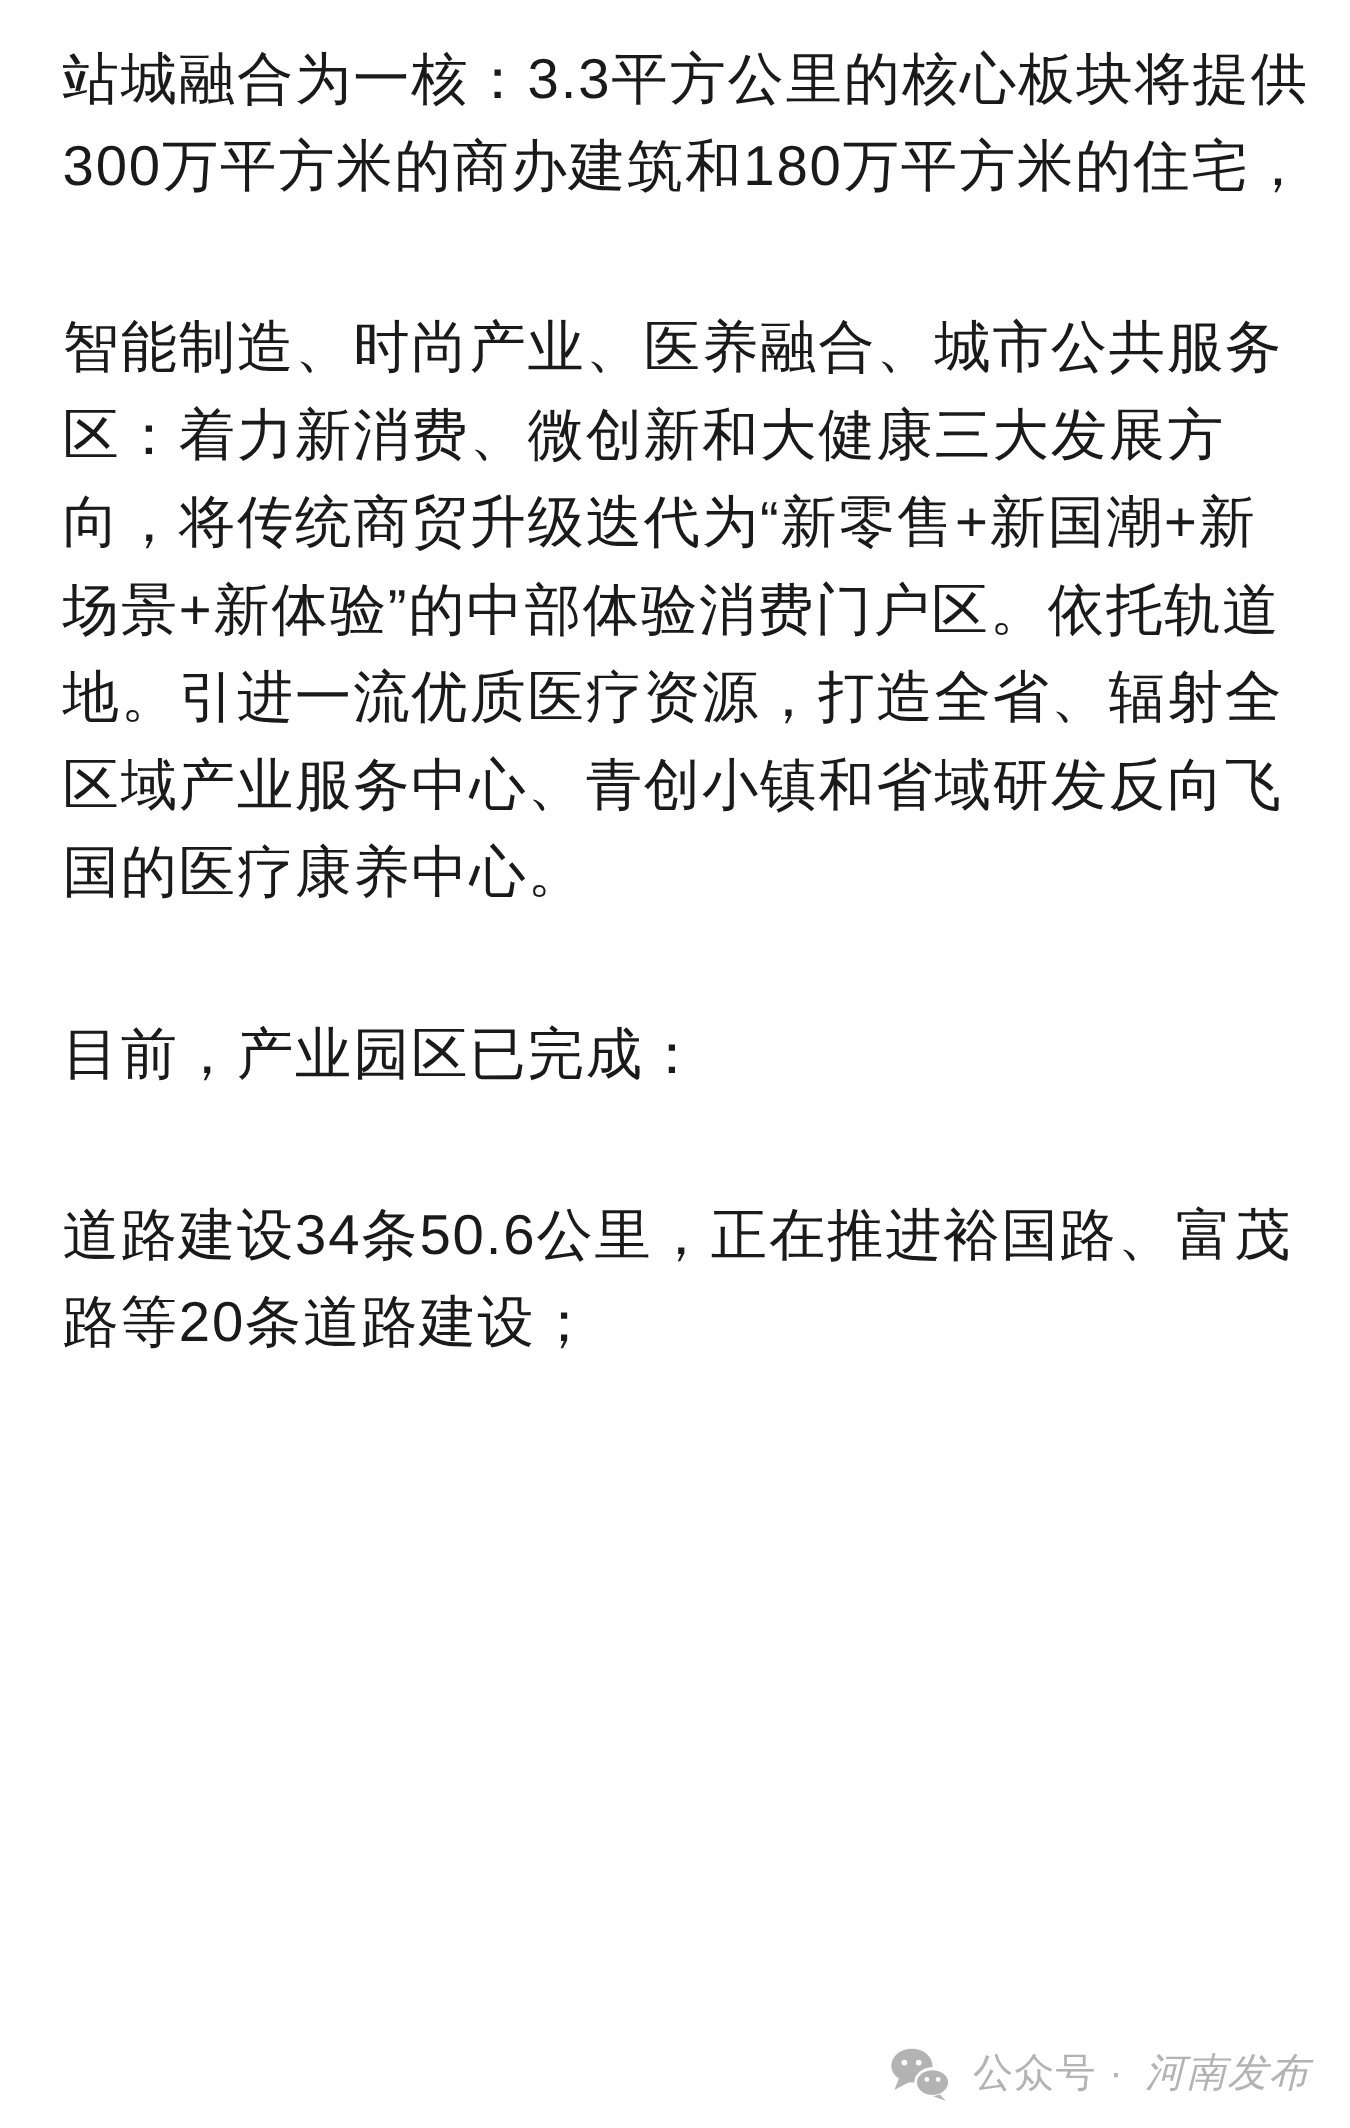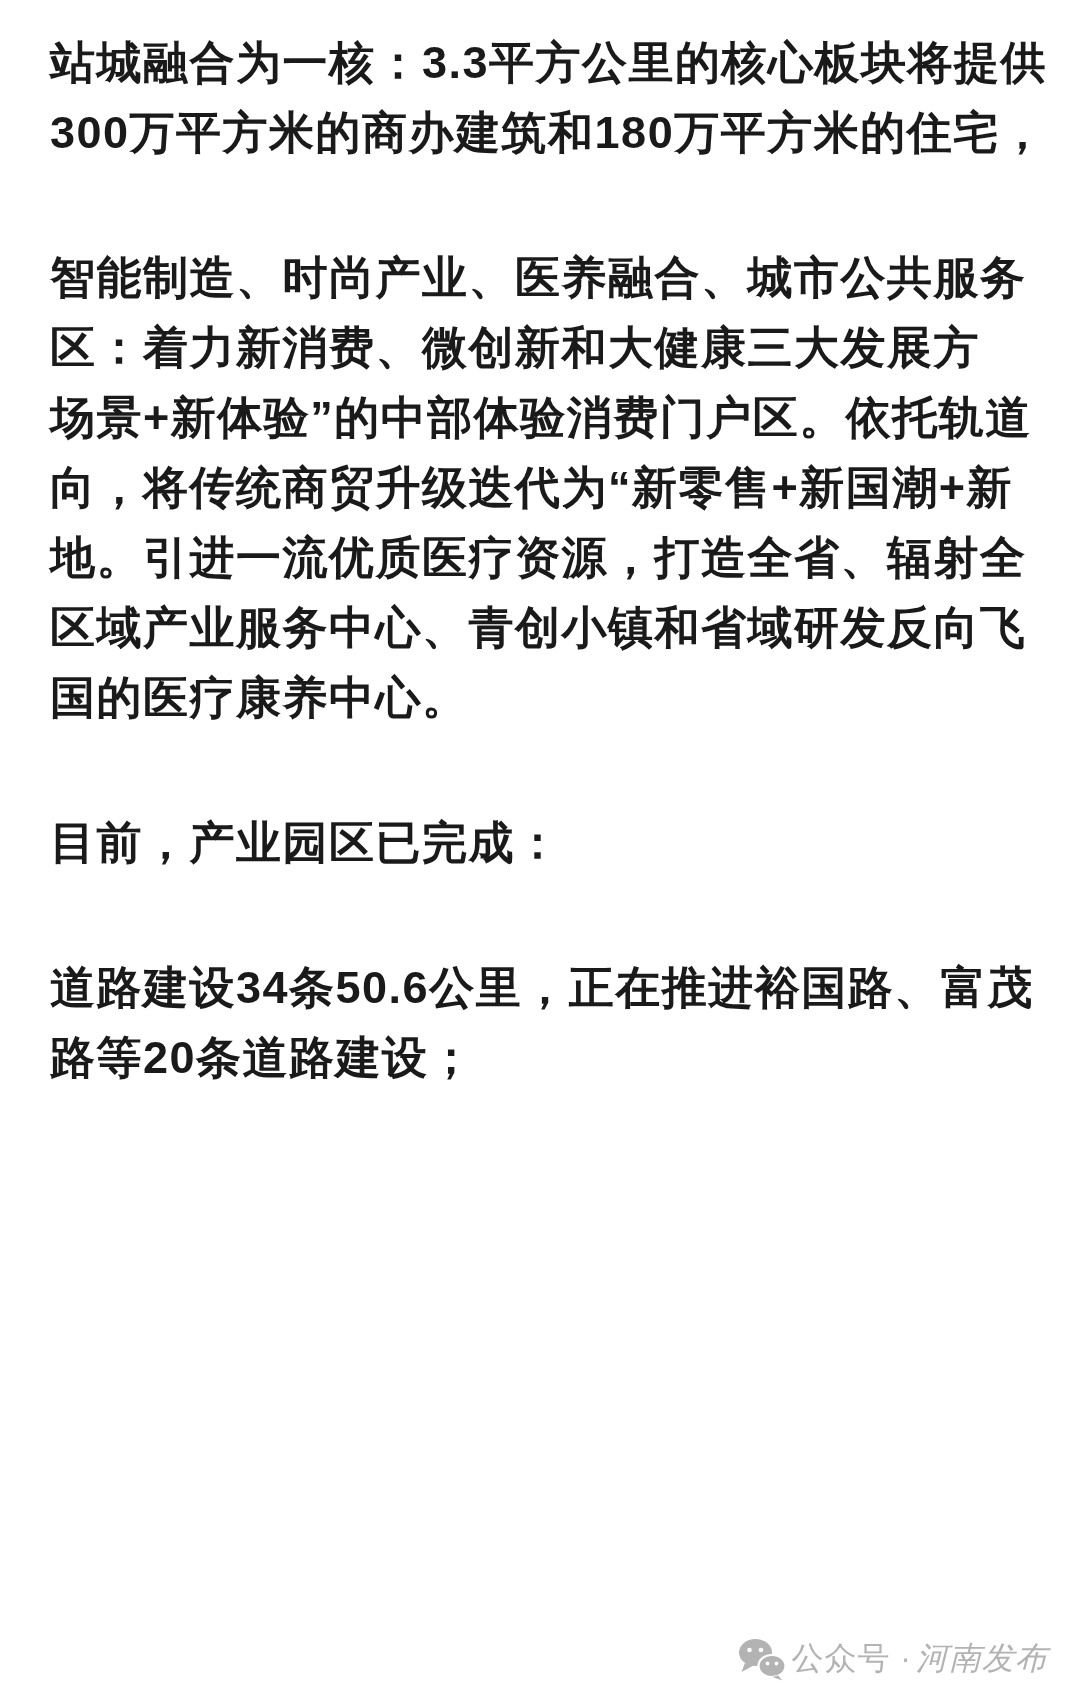--- a/index.html
+++ b/index.html
@@ -23,30 +23,29 @@
     font-size: 45px;
     font-weight: 400;
     letter-spacing: 1.5px;
   }
   .para { margin: 0; }
   .para + .para { margin-top: 75px; }
   .line {
     height: 70px;
     line-height: 70px;
     white-space: nowrap;
-    font-weight: bold;
   }
   .watermark {
     position: absolute;
     top: 1634px;
     right: 32px;
     height: 50px;
     display: flex;
     align-items: center;
-    gap: 4px;
+    gap: 17px;
     color: #b3b3b3;
     font-size: 32px;
     letter-spacing: 1px;
   }
   .watermark .wm-icon {
     width: 50px;
     height: 44px;
     display: block;
   }
   .watermark .wm-prefix {
@@ -61,22 +60,22 @@
 <body>
 
 <div class="article">
     <div class="para">
       <div class="line">站城融合为一核：3.3平方公里的核心板块将提供</div>
       <div class="line">300万平方米的商办建筑和180万平方米的住宅，</div>
     </div>
     <div class="para">
       <div class="line">智能制造、时尚产业、医养融合、城市公共服务</div>
       <div class="line">区：着力新消费、微创新和大健康三大发展方</div>
+      <div class="line">向，将传统商贸升级迭代为“新零售+新国潮+新</div>
       <div class="line">场景+新体验”的中部体验消费门户区。依托轨道</div>
-      <div class="line">向，将传统商贸升级迭代为“新零售+新国潮+新</div>
       <div class="line">地。引进一流优质医疗资源，打造全省、辐射全</div>
       <div class="line">区域产业服务中心、青创小镇和省域研发反向飞</div>
       <div class="line">国的医疗康养中心。</div>
     </div>
     <div class="para">
       <div class="line">目前，产业园区已完成：</div>
     </div>
     <div class="para">
       <div class="line">道路建设34条50.6公里，正在推进裕国路、富茂</div>
       <div class="line">路等20条道路建设；</div>

